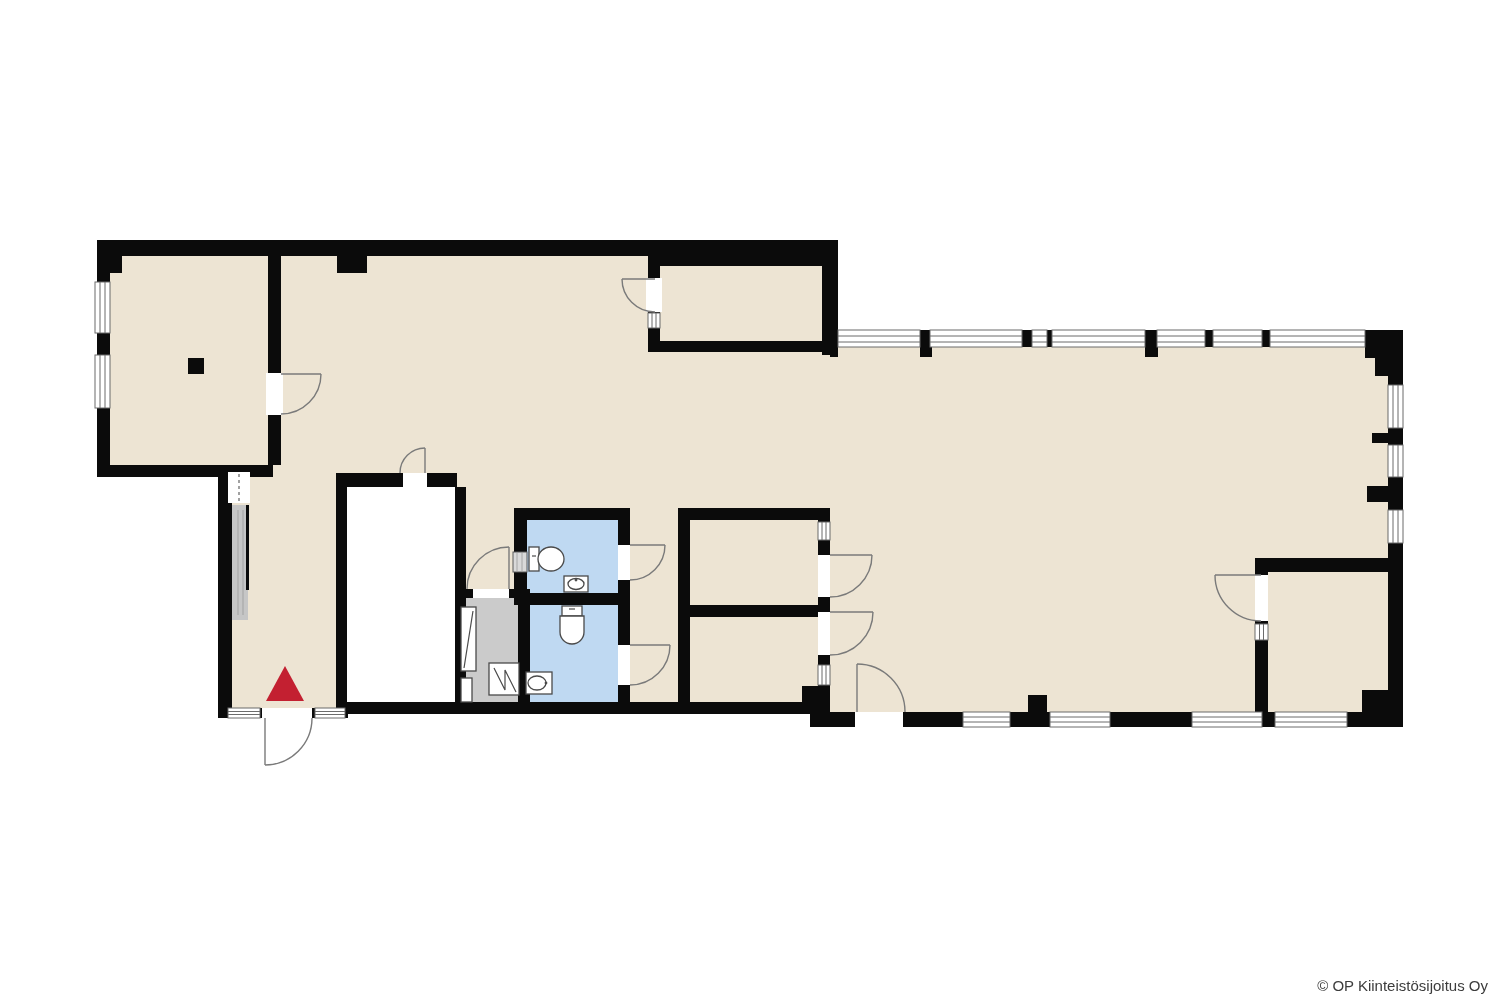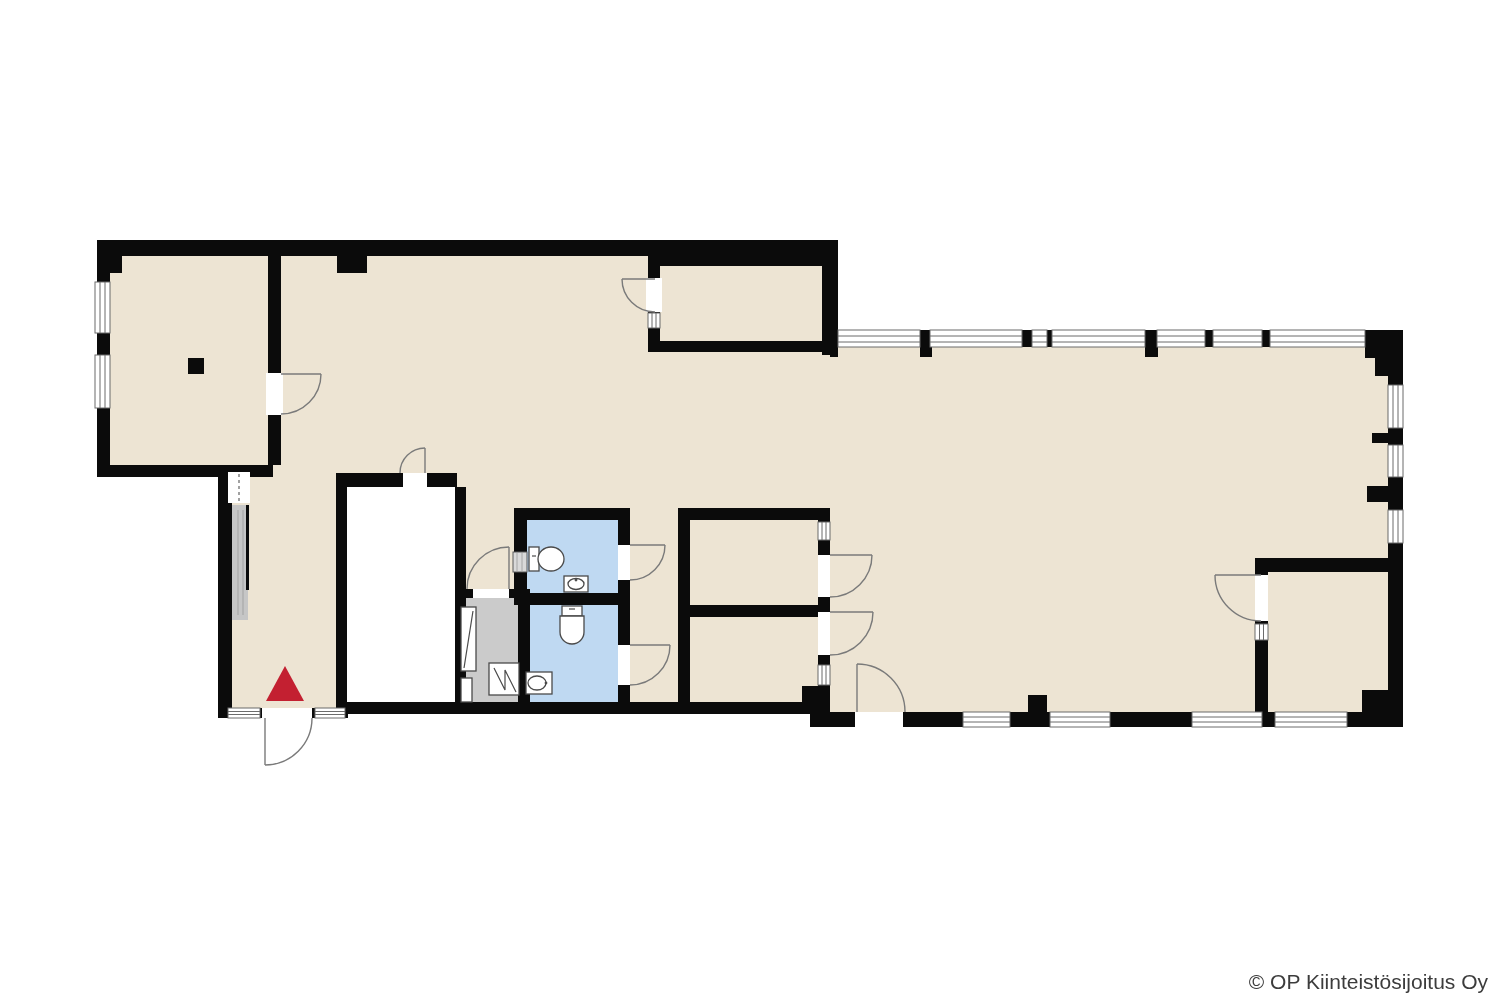--- a/index.html
+++ b/index.html
@@ -15,21 +15,21 @@
   .win{fill:#ffffff;stroke:var(--window);stroke-width:1;}
   .winline{stroke:var(--window);stroke-width:1;}
   .gap{fill:#ffffff;}
   .door{stroke:var(--door);stroke-width:1.4;fill:none;}
   .fix{fill:#ffffff;stroke:var(--fixture);stroke-width:1.3;}
   .fixline{stroke:var(--fixture);stroke-width:1.2;fill:none;}
   .faint{stroke:#9a9a9a;stroke-width:0.8;fill:none;}
   .dash{stroke:#7a7a7a;stroke-width:1.4;stroke-dasharray:3 3;}
   .shaft{fill:#d9d9d9;stroke:#5a5a5a;stroke-width:1;}
   .marker{fill:var(--marker);}
-  .copyright{position:absolute;right:12px;bottom:6px;font-size:21px;color:var(--text);margin-top:29px;}
+  .copyright{position:absolute;right:12px;bottom:6px;font-size:15px;color:var(--text);margin-top:29px;}
 </style>
 </head>
 <body>
 
 <div class="stage">
 <svg class="plan-svg" width="1500" height="1000" viewBox="0 0 1500 1000">
 
   <g>
     <rect class="floor" x="107" y="253" width="166" height="215"></rect>
     <rect class="floor" x="232" y="468" width="115" height="240"></rect>

